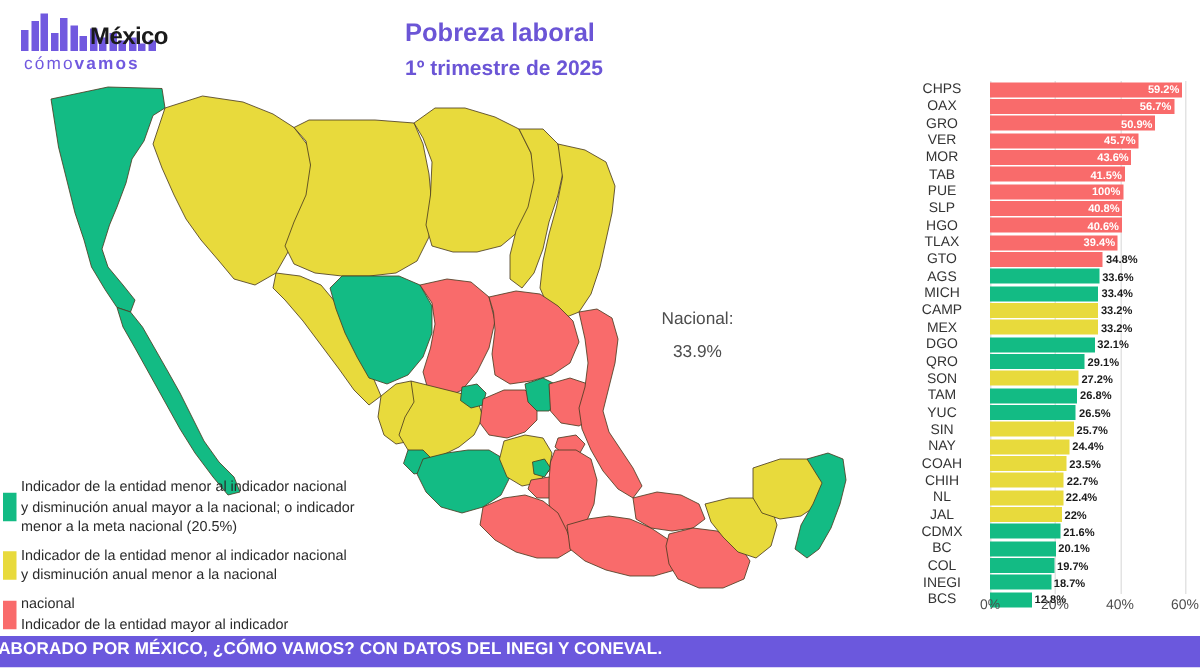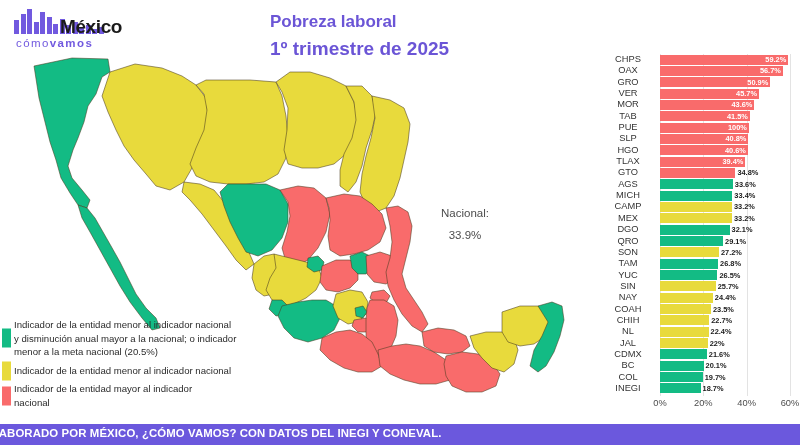--- a/index.html
+++ b/index.html
@@ -9,29 +9,29 @@
     background: #ffffff;
     overflow: hidden;
   }
   #root { position: relative; width: 800px; height: 445px; background: #fff; }
 
   
   .logo { position: absolute; left: 14px; top: 8px; width: 130px; height: 44px; }
   .logo-bars { position: absolute; left: 0; top: 0; width: 112px; height: 26px; }
   .logo-bars i { position: absolute; bottom: 0; display: block; width: 5px; background: #7159df; }
   .logo-word { position: absolute; left: 46px; top: 8px;
-    font-size: 19px; font-weight: bold; color: #1a1a1a; letter-spacing: -0.4px; text-align: center; }
+    font-size: 16px; font-weight: bold; color: #1a1a1a; letter-spacing: -0.4px; text-align: center; }
   .logo-sub { position: absolute; left: 2px; top: 29px; font-size: 11.5px; letter-spacing: 1.4px; color: #7159df;}
   .logo-sub b { font-weight: bold; }
   .logo-sub span.thin { font-weight: normal; }
 
   
   .title-block { position: absolute; left: 270px; top: 10px; width: 260px; text-align: left; }
   .title-l1 { font-size: 17px; font-weight: bold; color: #6b55d6; line-height: 1.45; }
-  .title-l2 { font-size: 19px; font-weight: bold; color: #6b55d6; line-height: 1.45; }
+  .title-l2 { font-size: 14px; font-weight: bold; color: #6b55d6; line-height: 1.45; }
 
   
   .map-wrap { position: absolute; left: 10px; top: 50px; width: 560px; height: 345px; }
   .map-wrap svg { width: 100%; height: 100%; display: block; }
   .st { stroke: #4a3a20; stroke-width: 0.55; stroke-linejoin: round; }
 
   
   .nacional { position: absolute; left: 410px; top: 203px; width: 110px; text-align: center;
     font-size: 11.5px; color: #4d4d4d; line-height: 1.9; }
 
@@ -176,27 +176,28 @@
         <div>
           <div class="legend-tx">Indicador de la entidad menor al indicador nacional</div>
           <div class="legend-tx">y disminución anual mayor a la nacional; o indicador</div>
           <div class="legend-tx">menor a la meta nacional (20.5%)</div>
         </div>
       </div>
       <div class="legend-row">
         <span class="legend-sw" style="background: rgb(232, 218, 60);"></span>
         <div>
           <div class="legend-tx">Indicador de la entidad menor al indicador nacional</div>
+          <div class="legend-tx">y disminución anual menor a la nacional</div>
         </div>
       </div>
       <div class="legend-row">
         <span class="legend-sw" style="background: rgb(249, 107, 107);"></span>
         <div>
+          <div class="legend-tx">nacional</div>
           <div class="legend-tx">Indicador de la entidad mayor al indicador</div>
-          <div class="legend-tx">nacional</div>
         </div>
       </div>
     </div>
 
   <div class="chart">
     <div class="chart-grid" id="gridBox">
         <div class="gl" style="left: 0px; background: rgb(227, 227, 227);"></div>
         <div class="gl" style="left: 43.3333px; background: rgb(227, 227, 227);"></div>
         <div class="gl" style="left: 86.6667px; background: rgb(227, 227, 227);"></div>
         <div class="gl" style="left: 130px; background: rgb(227, 227, 227);"></div>
@@ -345,20 +346,25 @@
         <div class="row">
           <div class="row-lab">COL</div>
           <div class="bar" style="width: 42.6833px; background: rgb(19, 187, 132);"></div>
           <div class="row-val outside" style="left: 104.683px;">19.7%</div>
         </div>
         <div class="row">
           <div class="row-lab">INEGI</div>
           <div class="bar" style="width: 40.5167px; background: rgb(19, 187, 132);"></div>
           <div class="row-val outside" style="left: 102.517px;">18.7%</div>
         </div>
+        <div class="row">
+          <div class="row-lab">BCS</div>
+          <div class="bar" style="width: 27.7333px; background: rgb(19, 187, 132);"></div>
+          <div class="row-val outside" style="left: 89.7333px;">12.8%</div>
+        </div>
       </div>
     <div class="xaxis" id="xaxisBox">
         <div class="xt" style="left: 0px;">0%</div>
         <div class="xt" style="left: 43.3333px;">20%</div>
         <div class="xt" style="left: 86.6667px;">40%</div>
         <div class="xt" style="left: 130px;">60%</div>
       </div>
   </div>
 
   <div class="footer">

